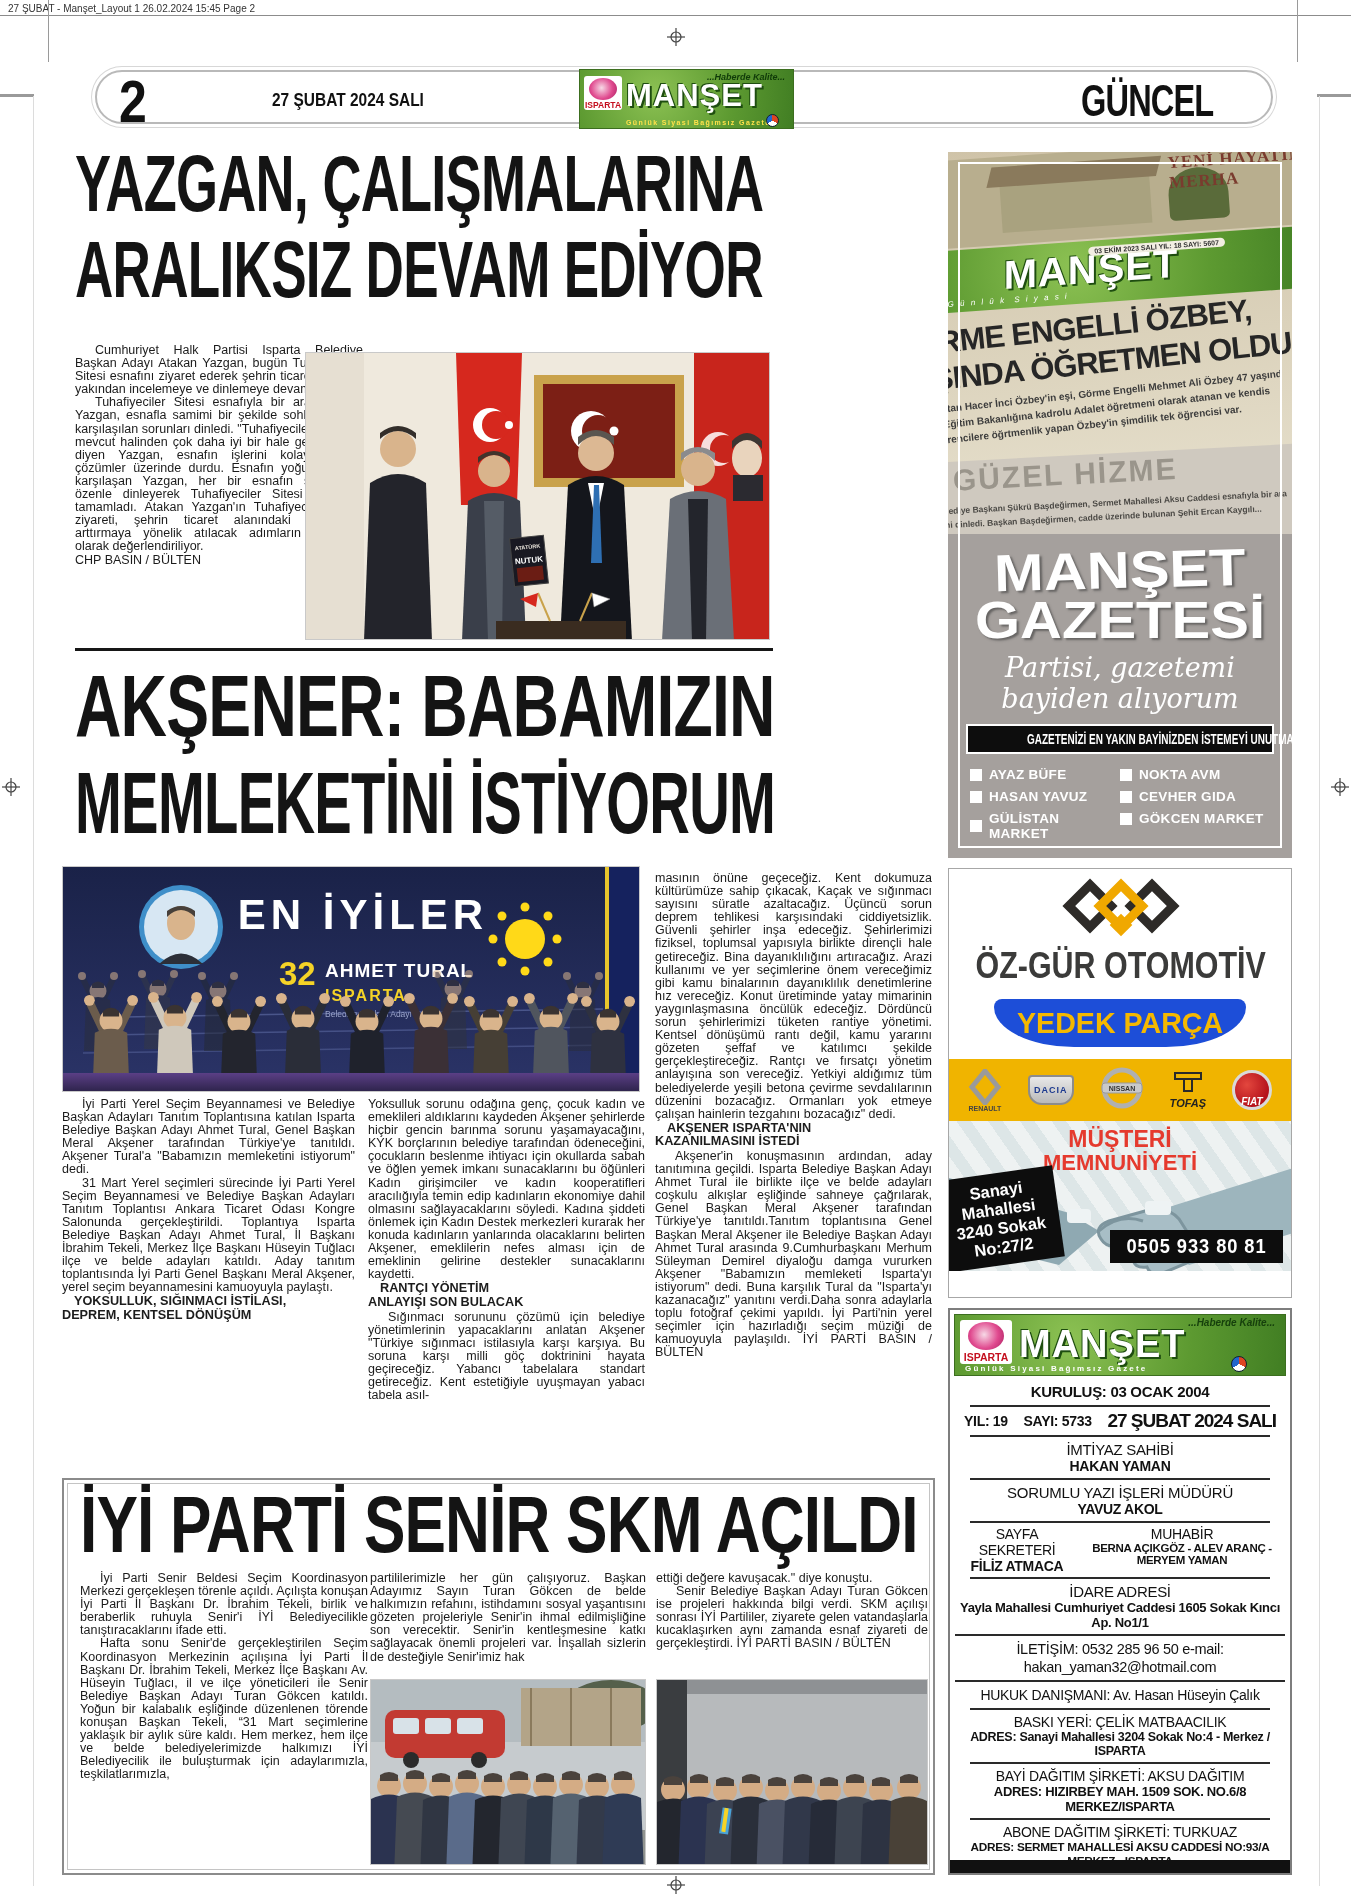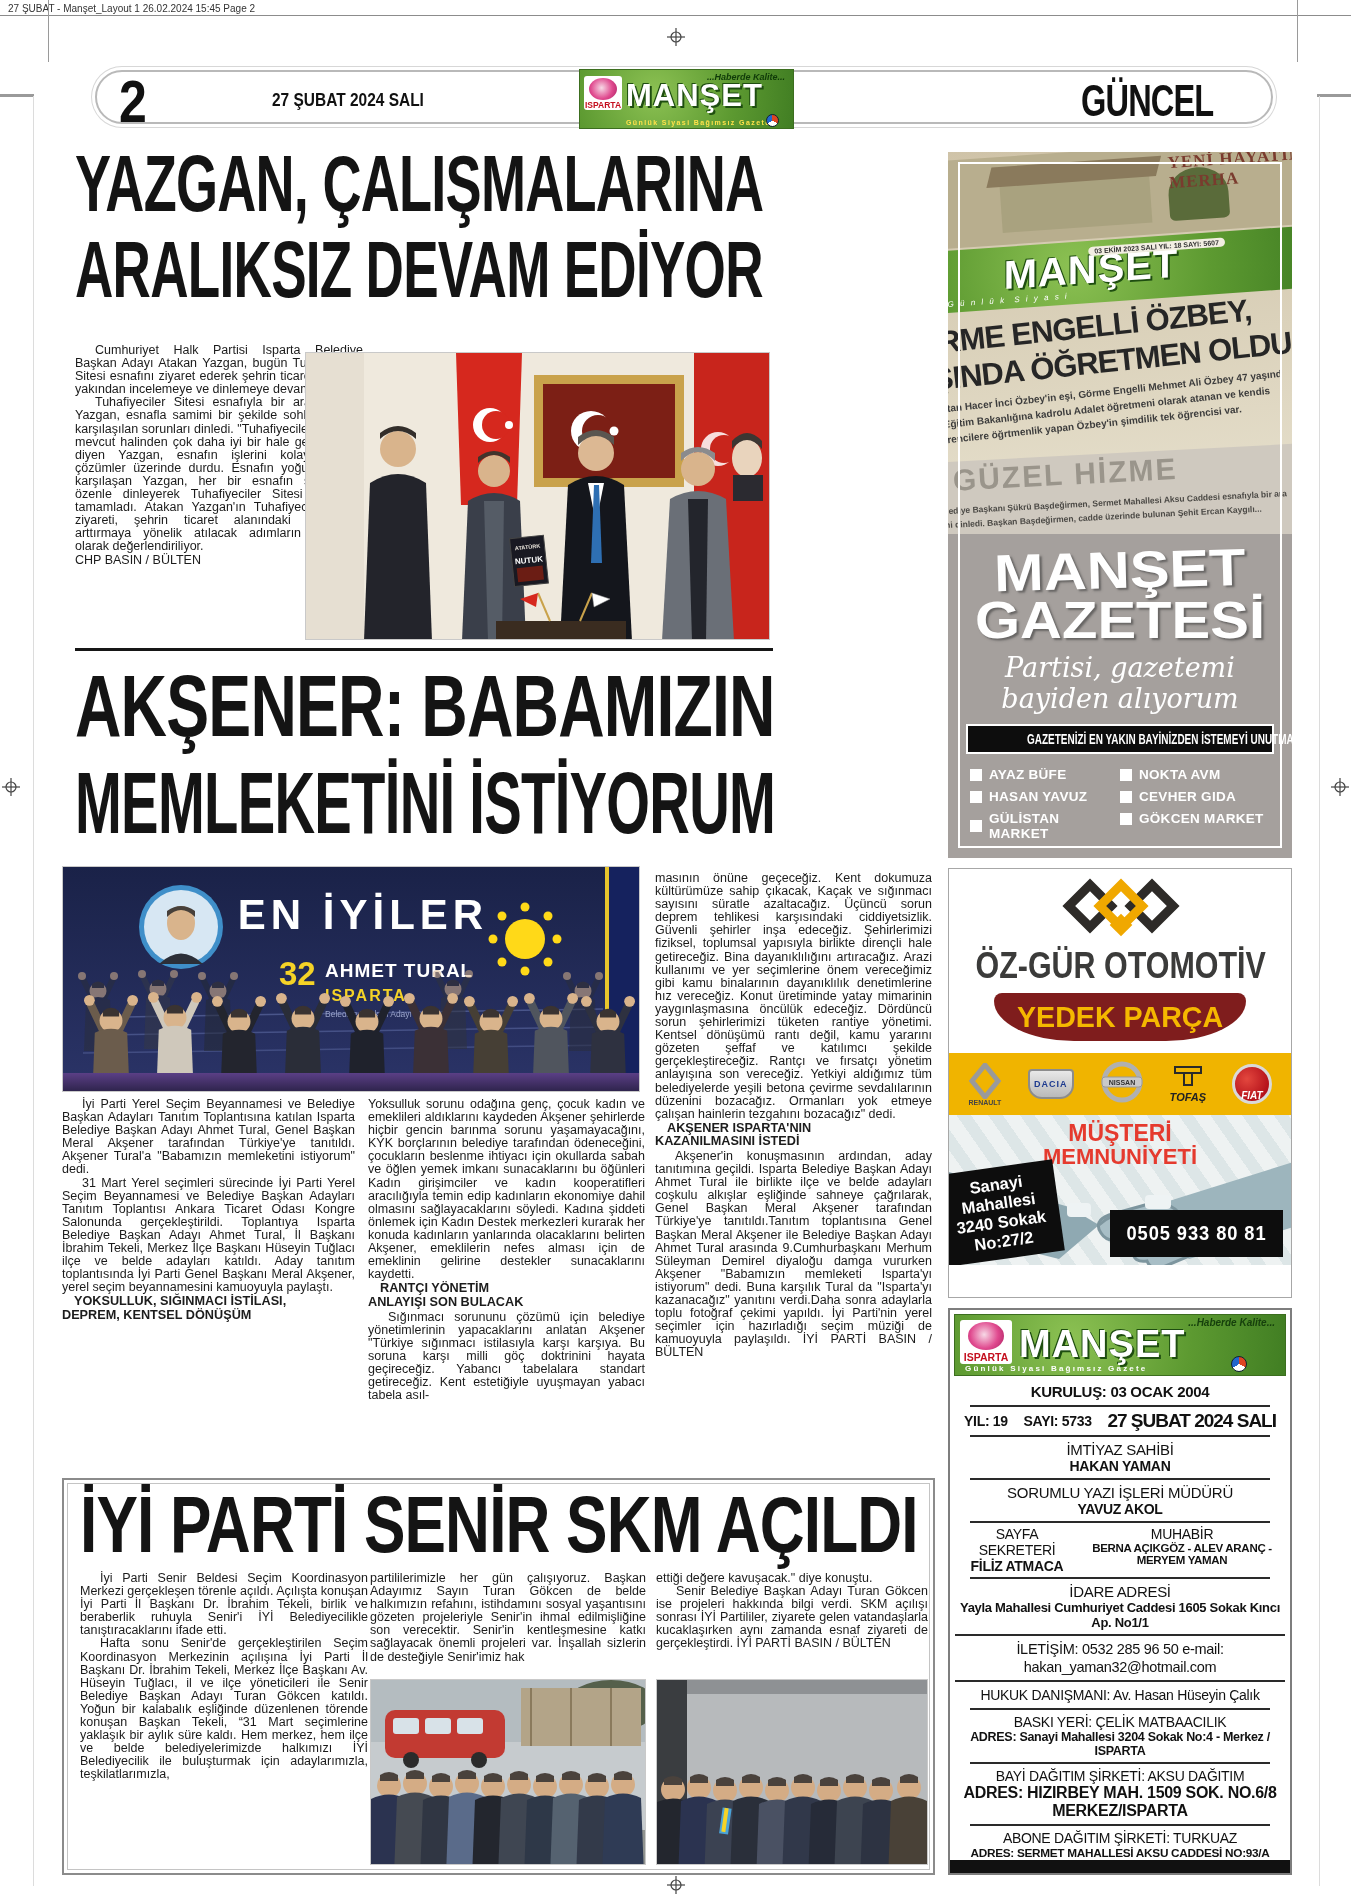--- a/index.html
+++ b/index.html
@@ -428,21 +428,21 @@
       <g fill="none" stroke-width="9">
         <rect x="14" y="14" width="30" height="30" transform="rotate(45 29 29)" stroke="#2e2b28"></rect>
         <rect x="76" y="14" width="30" height="30" transform="rotate(45 91 29)" stroke="#2e2b28"></rect>
         <rect x="45" y="14" width="30" height="30" transform="rotate(45 60 29)" stroke="#f0a800"></rect>
       </g>
       <rect x="52" y="40" width="16" height="16" transform="rotate(45 60 48)" fill="#f0a800"></rect>
     </svg>
     <div style="text-align:center;margin-top:76px">
       <span class="fit-c" style="font-size: 36px; font-weight: bold; color: rgb(59, 59, 58); letter-spacing: 0px; transform: scale(0.845481, 1);">ÖZ-GÜR OTOMOTİV</span>
     </div>
-    <div style="width:252px;margin:6px auto 0;height:48px;background:#7f1d1d;border-radius:12px 12px 120px 120px / 12px 12px 60px 60px;display:flex;align-items:center;justify-content:center">
+    <div style="width:252px;margin:12px auto 0;height:48px;background:#1d4ed8;border-radius:12px 12px 120px 120px / 12px 12px 60px 60px;display:flex;align-items:center;justify-content:center">
       <span class="fit-c" style="font-size: 30px; font-weight: bold; color: rgb(245, 184, 0); transform: scale(0.953704, 1);">YEDEK PARÇA</span>
     </div>
 
     <div style="margin-top:12px;height:62px;background:#f0b400;display:flex;align-items:center;justify-content:space-around;padding:0 6px">
       <div style="text-align:center">
         <svg width="34" height="36" viewBox="0 0 34 36">
             <polygon points="17,2 30,18 17,34 4,18" fill="none" stroke="#9a9a9a" stroke-width="5"></polygon>
           </svg>
         <div style="font-size:7px;font-weight:bold;color:#444;margin-top:-4px">RENAULT</div>
       </div>
@@ -484,21 +484,21 @@
       <div style="position:relative;text-align:center;padding-top:6px;z-index:2">
         <div style="font-size:23px;font-weight:bold;color:#e53a2e;line-height:24px">MÜŞTERİ</div>
         <div style="font-size:22px;font-weight:bold;color:#e53a2e;line-height:24px">MEMNUNİYETİ</div>
       </div>
       <div class="abs" style="left:-8px;top:52px;background:#0d0d0d;color:#fff;font-weight:bold;font-size:16.5px;line-height:19px;text-align:center;padding:8px 14px;transform:rotate(-8deg);z-index:3">
         <div>Sanayi</div>
         <div>Mahallesi</div>
         <div>3240 Sokak</div>
         <div>No:27/2</div>
       </div>
-      <div class="abs" style="right:8px;bottom:8px;background:#0d0d0d;padding:12px 10px;z-index:3">
+      <div class="abs" style="right:8px;bottom:8px;background:#0d0d0d;padding:5px 10px;z-index:3">
         <span class="fit-c" style="font-size: 20px; font-weight: bold; color: rgb(255, 255, 255); letter-spacing: 1px; transform: scale(0.915033, 1);">0505 933 80 81</span>
       </div>
     </div>
   </aside>
 
   <aside class="abs" style="left:948px;top:1308px;width:344px;height:567px;border:2px solid #7e7e7e;background:#fff;overflow:hidden">
     <div class="logo-green" style="position:relative;height:62px;margin:4px;border:1px solid #3c6e1f">
       <div class="abs" style="right:10px;top:2px;font-size:10px;font-style:italic;font-weight:bold;color:#16400c">...Haberde Kalite...</div>
       <div class="abs" style="left:5px;top:5px;width:52px;height:44px;background:#fff;border-radius:3px">
         <div class="abs" style="left:8px;top:2px;width:36px;height:28px;border-radius:50%;background:radial-gradient(circle at 45% 45%, #f7d9e6 0%, #e04a8f 55%, #a81d5e 100%)"></div>
@@ -547,21 +547,21 @@
     <div class="kn-div" style="width:330px"></div>
     <div class="kn-row"><span class="kn-lab" style="font-size:14px">HUKUK DANIŞMANI: Av. Hasan Hüseyin Çalık</span></div>
     <div class="kn-div"></div>
     <div class="kn-row">
       <div class="kn-lab" style="font-size:14px">BASKI YERİ: ÇELİK MATBAACILIK</div>
       <div class="kn-val" style="font-size:12.5px">ADRES: Sanayi Mahallesi 3204 Sokak No:4 - Merkez / ISPARTA</div>
     </div>
     <div class="kn-div"></div>
     <div class="kn-row">
       <div class="kn-lab" style="font-size:14px">BAYİ DAĞITIM ŞİRKETİ: AKSU DAĞITIM</div>
-      <div class="kn-val" style="font-size:16px">ADRES: HIZIRBEY MAH. 1509 SOK. NO.6/8 MERKEZ/ISPARTA</div>
+      <div class="kn-val" style="font-size:13px">ADRES: HIZIRBEY MAH. 1509 SOK. NO.6/8 MERKEZ/ISPARTA</div>
     </div>
     <div class="kn-div"></div>
     <div class="kn-row">
       <div class="kn-lab" style="font-size:14px">ABONE DAĞITIM ŞİRKETİ: TURKUAZ</div>
       <div class="kn-val" style="font-size:11.8px">ADRES: SERMET MAHALLESİ AKSU CADDESİ NO:93/A MERKEZ - ISPARTA</div>
     </div>
     <div class="kn-div"></div>
     <div class="kn-row"></div>
 
     <div class="abs" style="left:0;bottom:0;width:100%;height:13px;background:#111"></div>

